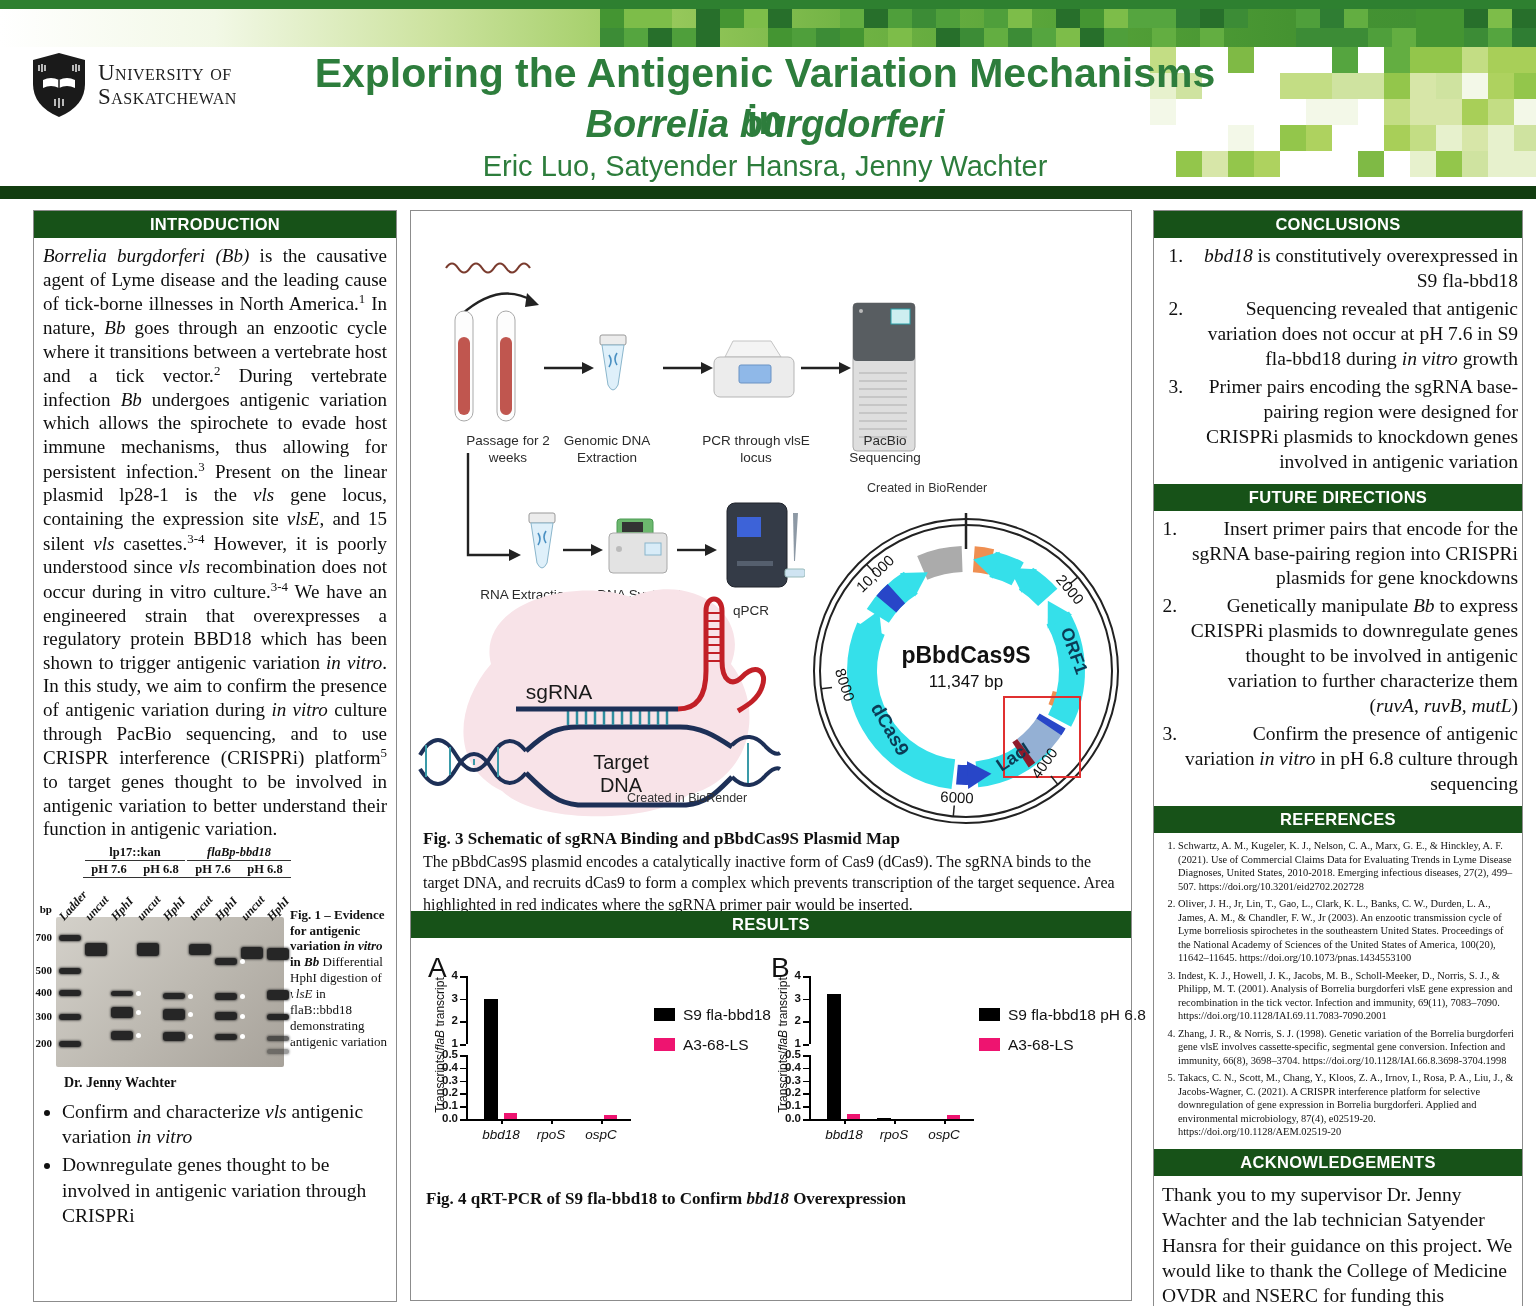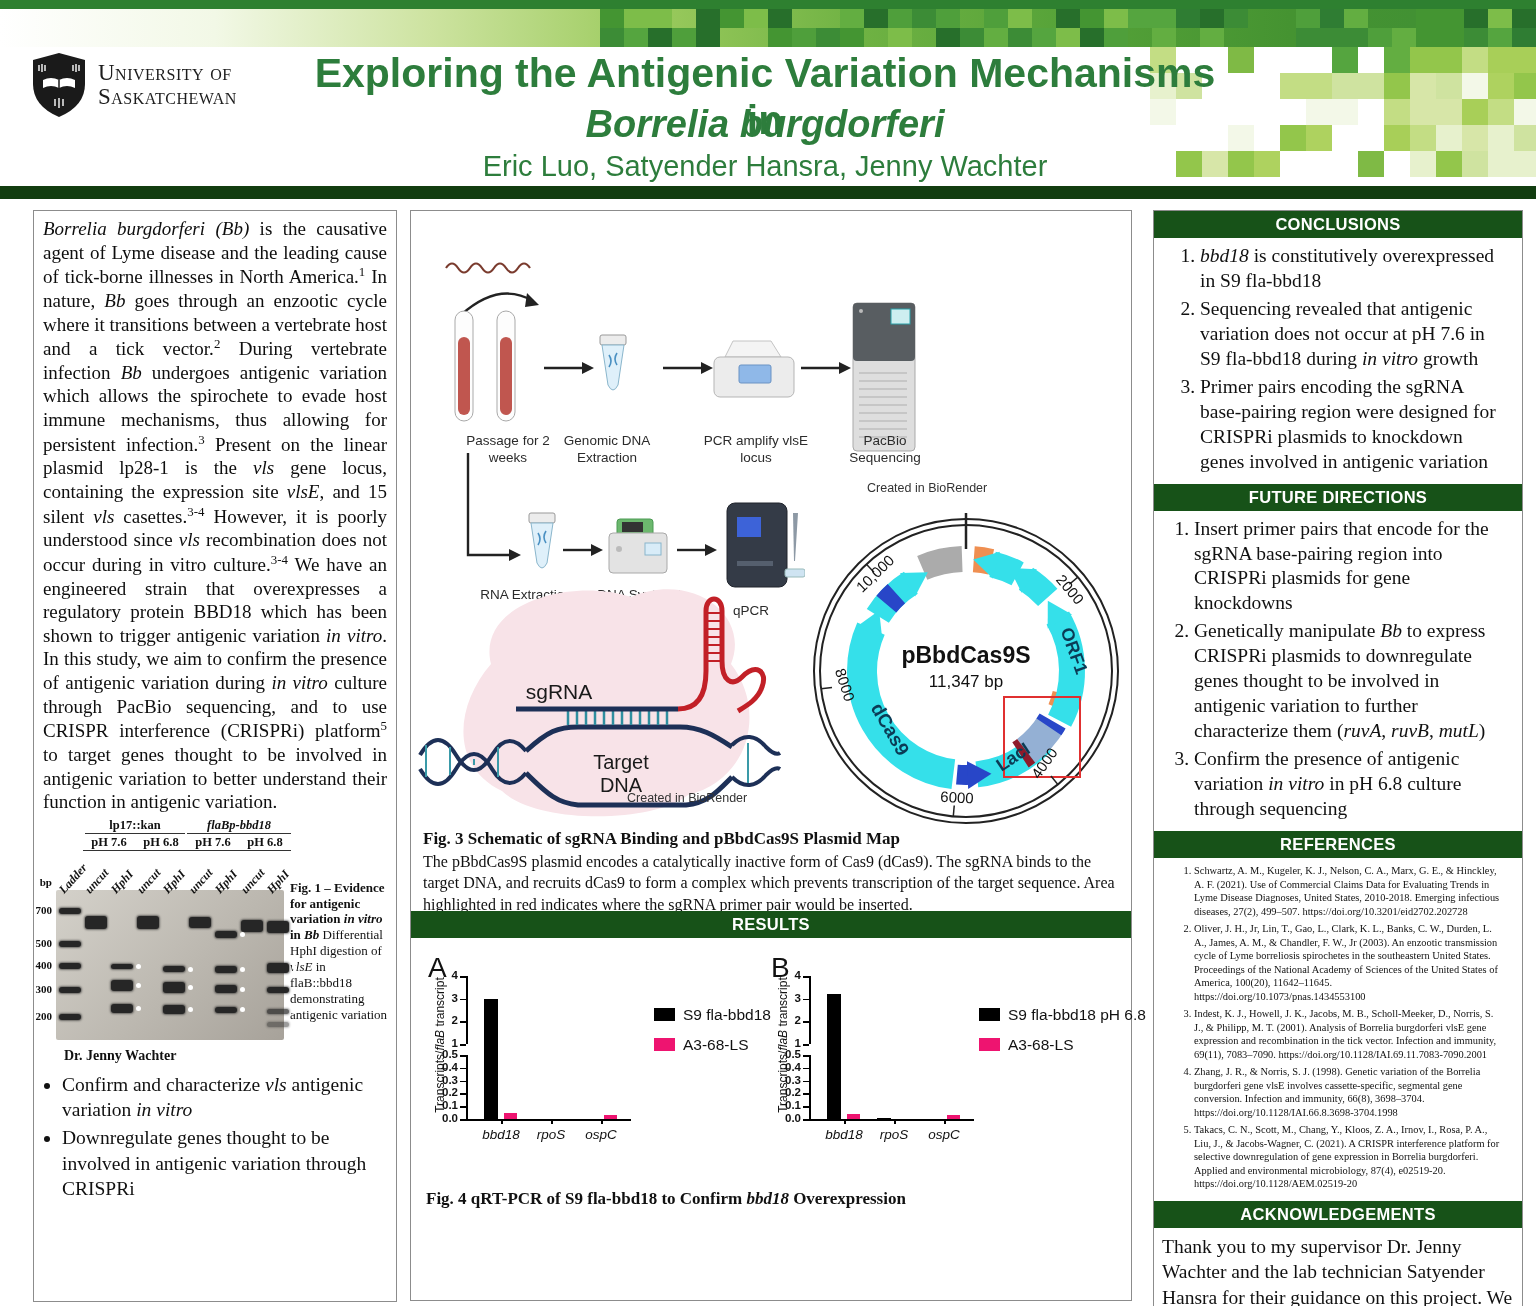--- a/index.html
+++ b/index.html
@@ -45,24 +45,24 @@
         font-size:15.5px;line-height:1.3;}
   .fig2 .b{font-weight:bold;}
   .biorender{position:absolute;font-size:12.5px;color:#333;}
   .figcap{position:absolute;font-family:"Liberation Serif",serif;width:700px;}
   .capT{font-weight:bold;font-size:17px;margin-bottom:2px;}
   .capB{font-size:16px;line-height:1.33;}
   .resultsbar{position:absolute;left:0;top:700px;width:720px;box-sizing:border-box;}
   .chart{position:absolute;top:745px;height:220px;}
   
   .rlist{font-family:"Liberation Serif",serif;font-size:19.5px;line-height:1.28;
-         margin:4px 12px;padding:2px 4px 2px 34px;}
+         margin:4px 0;padding:2px 4px 2px 34px;text-align:right;}
   .rlist li{margin-bottom:3px;}
   .reflist{font-family:"Liberation Serif",serif;font-size:10.4px;line-height:1.3;
-           margin:4px 16px;padding:2px 6px 2px 24px;}
+           margin:4px 0;padding:2px 6px 2px 24px;}
   .reflist li{margin-bottom:4px;}
   .ackp{font-family:"Liberation Serif",serif;font-size:19.5px;line-height:1.3;margin:6px 8px 4px 8px;}
 </style>
 </head>
 <body>
 
 <div class="page">
 
   <div class="topline"></div>
   <div class="topband"></div>
@@ -200,20 +200,21 @@
       <div>Saskatchewan</div>
     </div>
   </div>
 
   <div class="title1">Exploring the Antigenic Variation Mechanisms in</div>
   <div class="title2">Borrelia burgdorferi</div>
   <div class="authors">Eric Luo, Satyender Hansra, Jenny Wachter</div>
   <div class="divider"></div>
 
   <div class="col colL">
+    <div class="secbar">INTRODUCTION</div>
     <div class="intro-body"><i>Borrelia burgdorferi (Bb)</i> is the causative agent of Lyme disease and the leading cause of tick-borne illnesses in North America.<sup>1</sup> In nature, <i>Bb</i> goes through an enzootic cycle where it transitions between a vertebrate host and a tick vector.<sup>2</sup> During vertebrate infection <i>Bb</i> undergoes antigenic variation which allows the spirochete to evade host immune mechanisms, thus allowing for persistent infection.<sup>3</sup> Present on the linear plasmid lp28-1 is the <i>vls</i> gene locus, containing the expression site <i>vlsE</i>, and 15 silent <i>vls</i> casettes.<sup>3-4</sup>  However, it is poorly understood since <i>vls</i> recombination does not occur during in vitro culture.<sup>3-4</sup> We have an engineered strain that overexpresses a regulatory protein BBD18 which has been shown to trigger antigenic variation <i>in vitro</i>. In this study, we aim to confirm the presence of antigenic variation during <i>in vitro</i> culture through PacBio sequencing, and to use CRISPR interference (CRISPRi) platform<sup>5</sup> to target genes thought to be involved in antigenic variation to better understand their function in antigenic variation.</div>
     <div class="fig1" id="fig1">
       <div class="fig1cap"><b>Fig. 1 – Evidence for antigenic variation <i>in vitro</i> in <i>Bb</i></b> Differential HphI digestion of <i>vlsE</i> in flaB::bbd18 demonstrating antigenic variation</div>
     <div style="position: absolute; left: 22px; top: 72px; width: 228px; height: 150px; background: linear-gradient(135deg, rgb(212, 209, 202), rgb(188, 184, 176) 55%, rgb(167, 162, 154)); border-radius: 2px;">
           <div style="position: absolute; left: 3px; top: 18px; width: 22px; height: 6px; background: rgb(38, 38, 38); border-radius: 3px; box-shadow: rgba(30, 30, 30, 0.55) 0px 0px 2px 1px; opacity: 1;"></div>
           <div style="position: absolute; left: 3px; top: 51px; width: 22px; height: 6px; background: rgb(38, 38, 38); border-radius: 3px; box-shadow: rgba(30, 30, 30, 0.55) 0px 0px 2px 1px; opacity: 1;"></div>
           <div style="position: absolute; left: 3px; top: 73.5px; width: 22px; height: 6px; background: rgb(38, 38, 38); border-radius: 3px; box-shadow: rgba(30, 30, 30, 0.55) 0px 0px 2px 1px; opacity: 1;"></div>
           <div style="position: absolute; left: 3px; top: 97.5px; width: 22px; height: 6px; background: rgb(38, 38, 38); border-radius: 3px; box-shadow: rgba(30, 30, 30, 0.55) 0px 0px 2px 1px; opacity: 1;"></div>
           <div style="position: absolute; left: 3px; top: 124.5px; width: 22px; height: 6px; background: rgb(38, 38, 38); border-radius: 3px; box-shadow: rgba(30, 30, 30, 0.55) 0px 0px 2px 1px; opacity: 1;"></div>
           <div style="position: absolute; left: 29px; top: 26.5px; width: 22px; height: 13px; background: rgb(38, 38, 38); border-radius: 3px; box-shadow: rgba(30, 30, 30, 0.55) 0px 0px 2px 1px; opacity: 1;"></div>
@@ -329,21 +330,21 @@
         <line x1="8" y1="96" x2="56" y2="96"></line>
           <line x1="8" y1="104" x2="56" y2="104"></line>
           <line x1="8" y1="112" x2="56" y2="112"></line>
         <line x1="8" y1="120" x2="56" y2="120"></line>
           <line x1="8" y1="128" x2="56" y2="128"></line>
           <line x1="8" y1="136" x2="56" y2="136"></line>
       </g>
     </svg>
     <div class="mlabel" style="left:36px;top:222px;width:122px">Passage for 2 weeks</div>
     <div class="mlabel" style="left:140px;top:222px;width:112px">Genomic DNA Extraction</div>
-    <div class="mlabel" style="left:290px;top:222px;width:110px">PCR amplify vlsE locus</div>
+    <div class="mlabel" style="left:290px;top:222px;width:110px">PCR through vlsE locus</div>
     <div class="mlabel" style="left:424px;top:222px;width:100px">PacBio Sequencing</div>
 
     <div class="biorender" style="left:456px;top:270px">Created in BioRender</div>
 
     <svg class="m-abs" style="left:50px;top:242px" width="70" height="112">
       <polyline points="7,0 7,102 50,102" stroke="#222" stroke-width="2.4" fill="none"></polyline>
       <polygon points="48,96 60,102 48,108" fill="#222"></polygon>
     </svg>
     <svg class="m-abs" style="left:115px;top:300px" width="34" height="68">
       <rect x="3" y="2" width="26" height="10" rx="2" fill="#ececec" stroke="#999"></rect>

